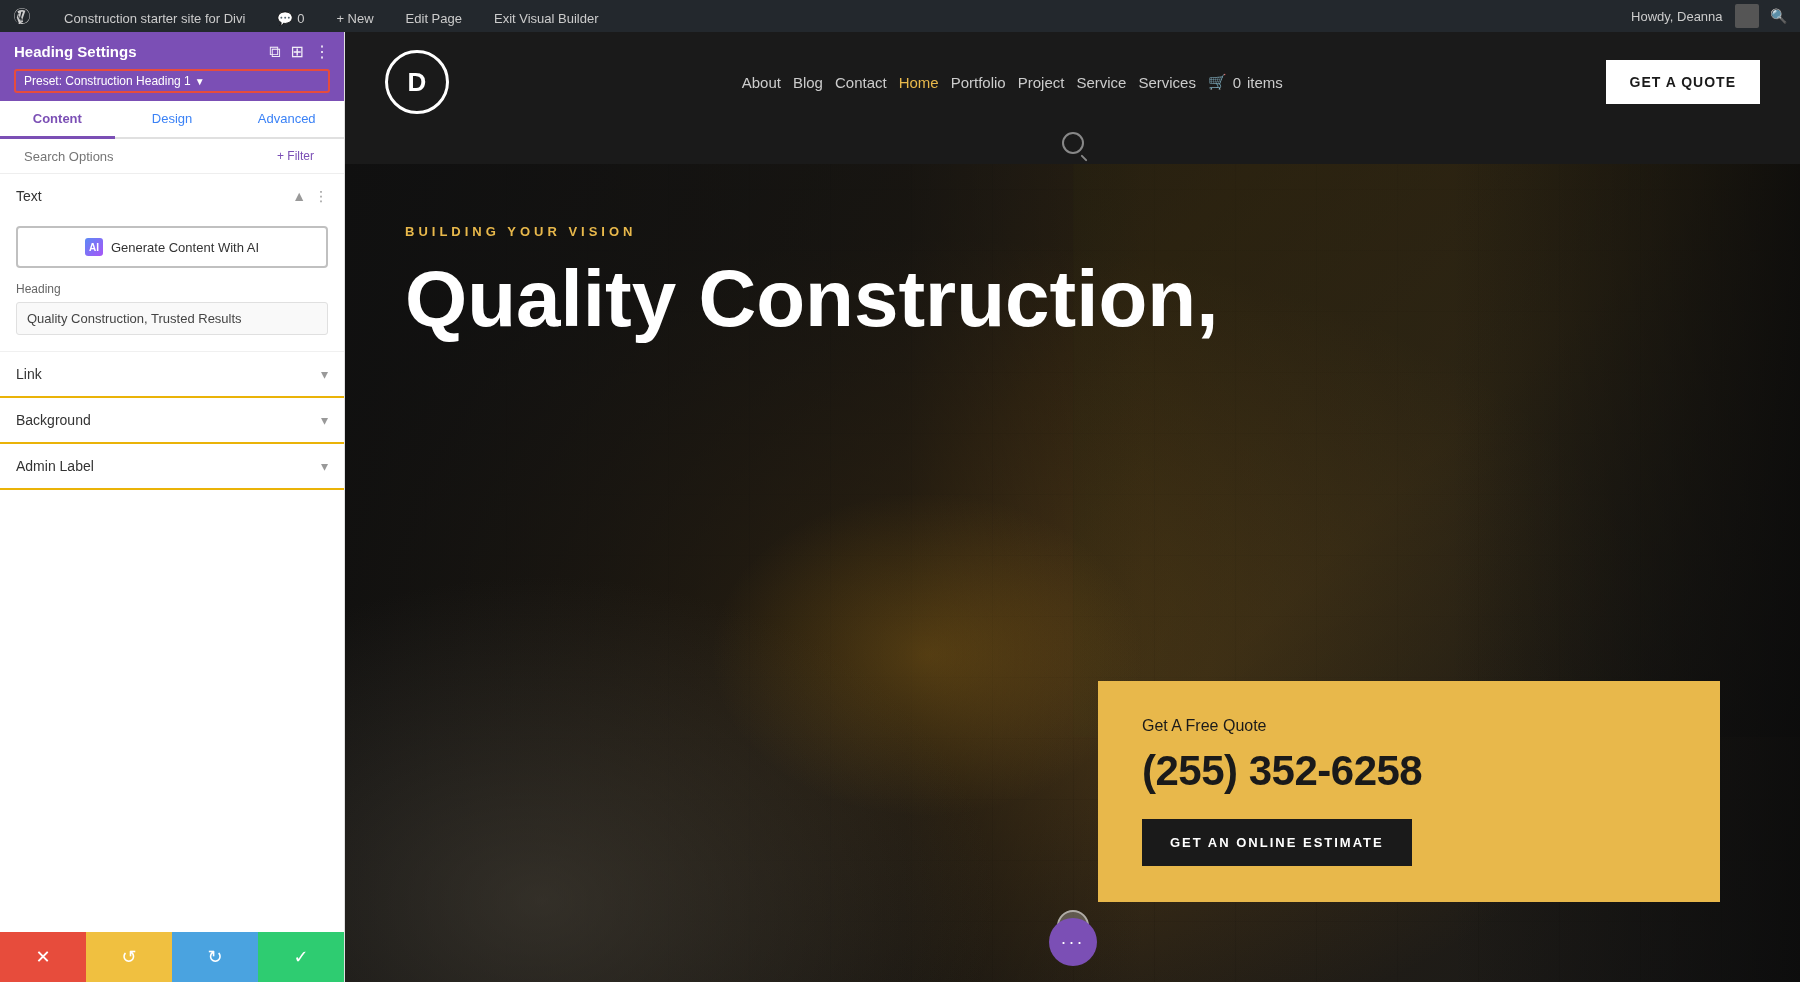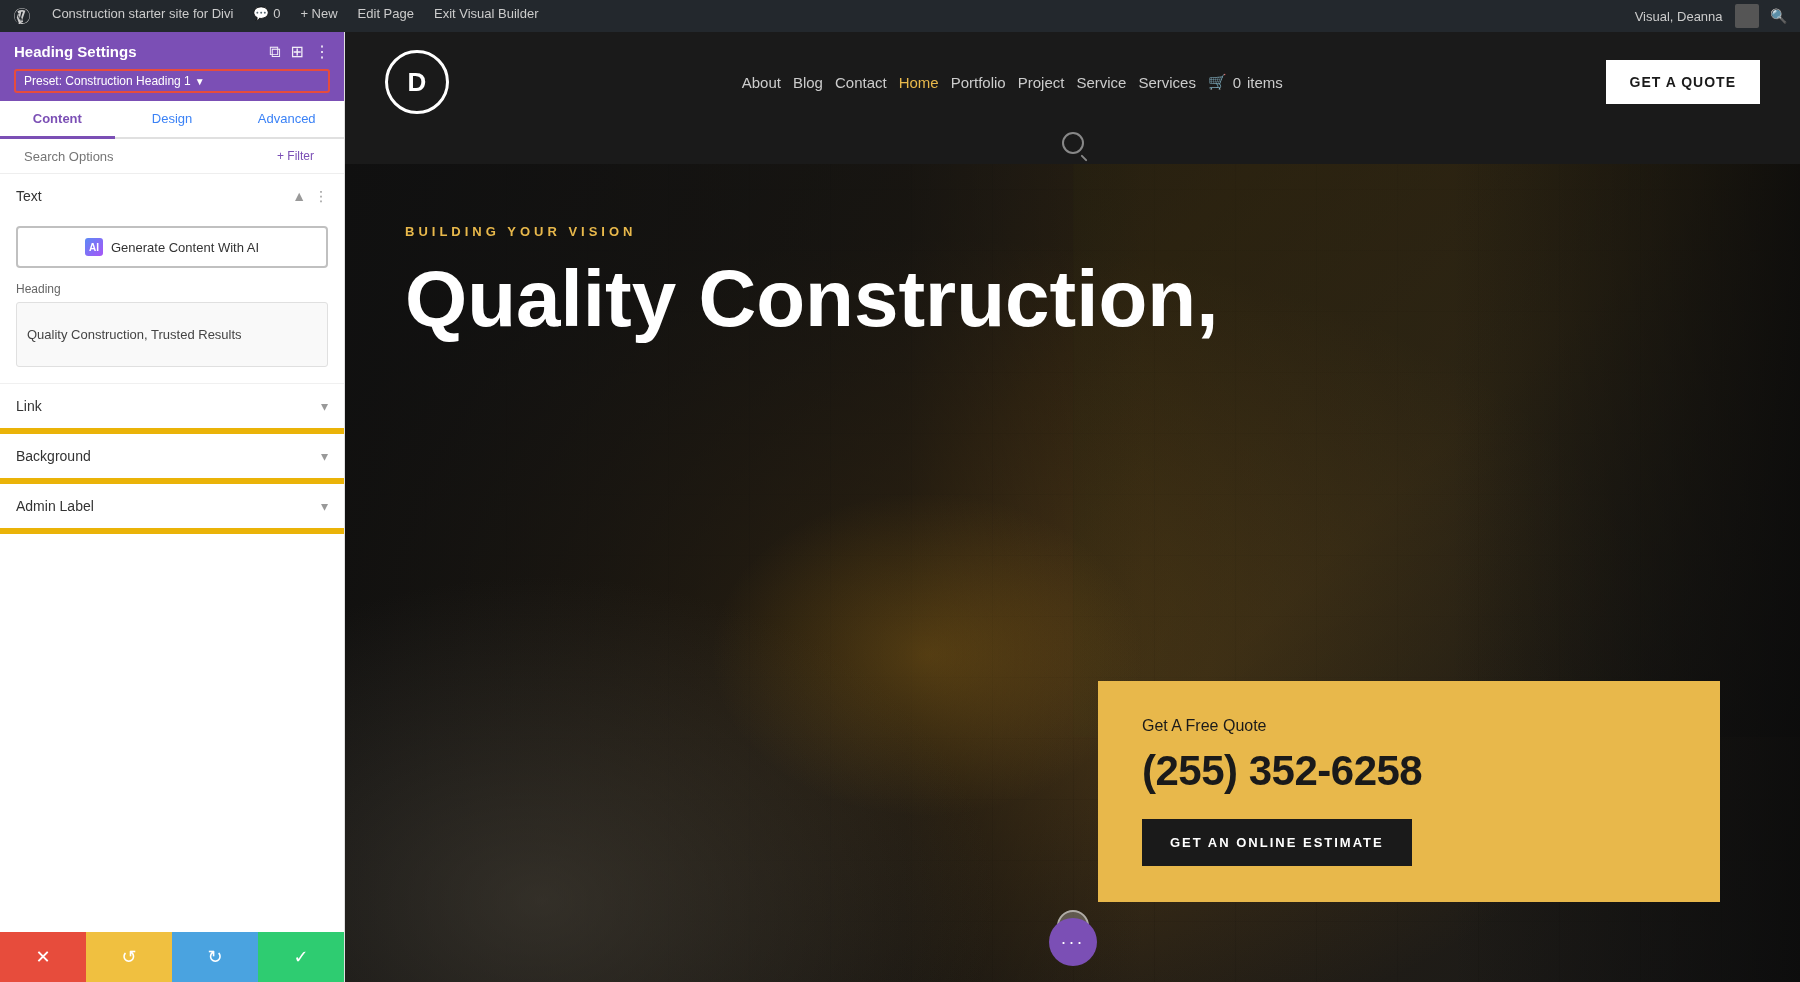--- a/index.html
+++ b/index.html
@@ -10,21 +10,21 @@
       background: #23282d;
       color: #ccc;
       height: 32px;
       display: flex;
       align-items: center;
       justify-content: space-between;
       padding: 0 12px;
       flex-shrink: 0;
       font-size: 13px;
     }
-    .wp-admin-bar-left { display: flex; align-items: flex-start; gap: 20px; }
+    .wp-admin-bar-left { display: flex; align-items: flex-end; gap: 32px; }
     .wp-admin-bar-right { display: flex; align-items: center; gap: 12px; color: #ccc; }
     .wp-admin-bar .wp-logo {
       width: 20px; height: 20px; background: #23282d;
       display: flex; align-items: center; justify-content: center;
     }
 
     
     .main-layout {
       display: flex;
       flex: 1;
@@ -206,36 +206,36 @@
     }
 
     
     .field-label {
       font-size: 12px;
       color: #666;
       margin-bottom: 6px;
     }
     .field-input {
       width: 100%;
-      padding: 24px 10px;
+      padding: 8px 10px;
       border: 1px solid #e0e0e0;
       border-radius: 3px;
       font-size: 13px;
       color: #444;
       background: #f9f9f9;
       outline: none;
     }
 
     
     .collapsed-section {
       display: flex;
       align-items: center;
       justify-content: space-between;
       padding: 14px 16px;
-      border-bottom: 6px solid #eab308;
+      border-bottom: 2px solid #eab308;
       cursor: pointer;
     }
     .collapsed-title {
       font-size: 14px;
       font-weight: 500;
       color: #333;
     }
     .collapsed-chevron {
       color: #999;
       font-size: 14px;
@@ -473,21 +473,21 @@
         <path d="M8 0C3.6 0 0 3.6 0 8s3.6 8 8 8 8-3.6 8-8-3.6-8-8-8zm-.8 14.3L3.5 3.2C4.8 2.4 6.4 2 8 2c1.2 0 2.4.3 3.4.8L8.2 12l-1-2.7 1.8-5.5H7.3L5.5 12 4.2 8.6l1.2-3.4H4.2L2.8 9.4l2.4 6.5C2.1 14.2.5 11.3.5 8c0-4.1 3.4-7.5 7.5-7.5S15.5 3.9 15.5 8c0 3.7-2.7 6.8-6.3 7.3zM8 14c-.4 0-.8 0-1.1-.1l1.1-3.2 1.1 3.2c-.4.1-.7.1-1.1.1z"></path>
       </svg>
     </div>
     <span style="color:#ccc; font-size:13px;">Construction starter site for Divi</span>
     <span style="color:#ccc; font-size:13px;">💬 <span>0</span></span>
     <span style="color:#ccc; font-size:13px; cursor:pointer;">+ New</span>
     <span style="color:#ccc; font-size:13px; cursor:pointer;">Edit Page</span>
     <span style="color:#ccc; font-size:13px; cursor:pointer;">Exit Visual Builder</span>
   </div>
   <div class="wp-admin-bar-right">
-    <span style="color:#ccc; font-size:13px;">Visual, Deanna</span>
+    <span style="color:#ccc; font-size:13px;">Howdy, Deanna</span>
     <div style="width:24px;height:24px;background:#555;border-radius:2px;"></div>
     <span style="color:#ccc; font-size:14px; cursor:pointer;">🔍</span>
   </div>
 </div>
 
 <div class="main-layout">
 
   <div class="left-panel">
 
     <div class="panel-header">

